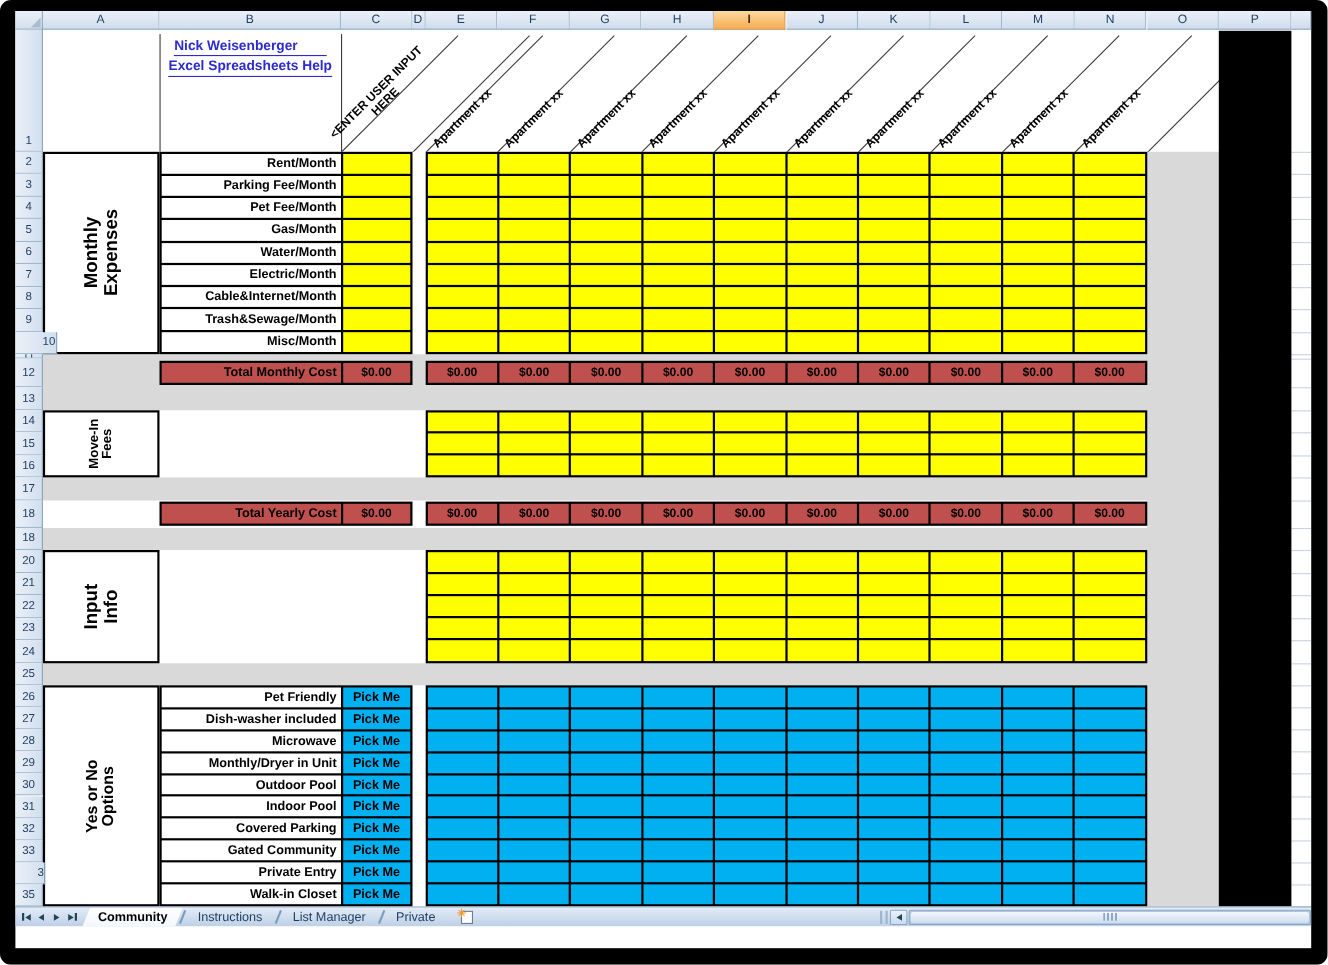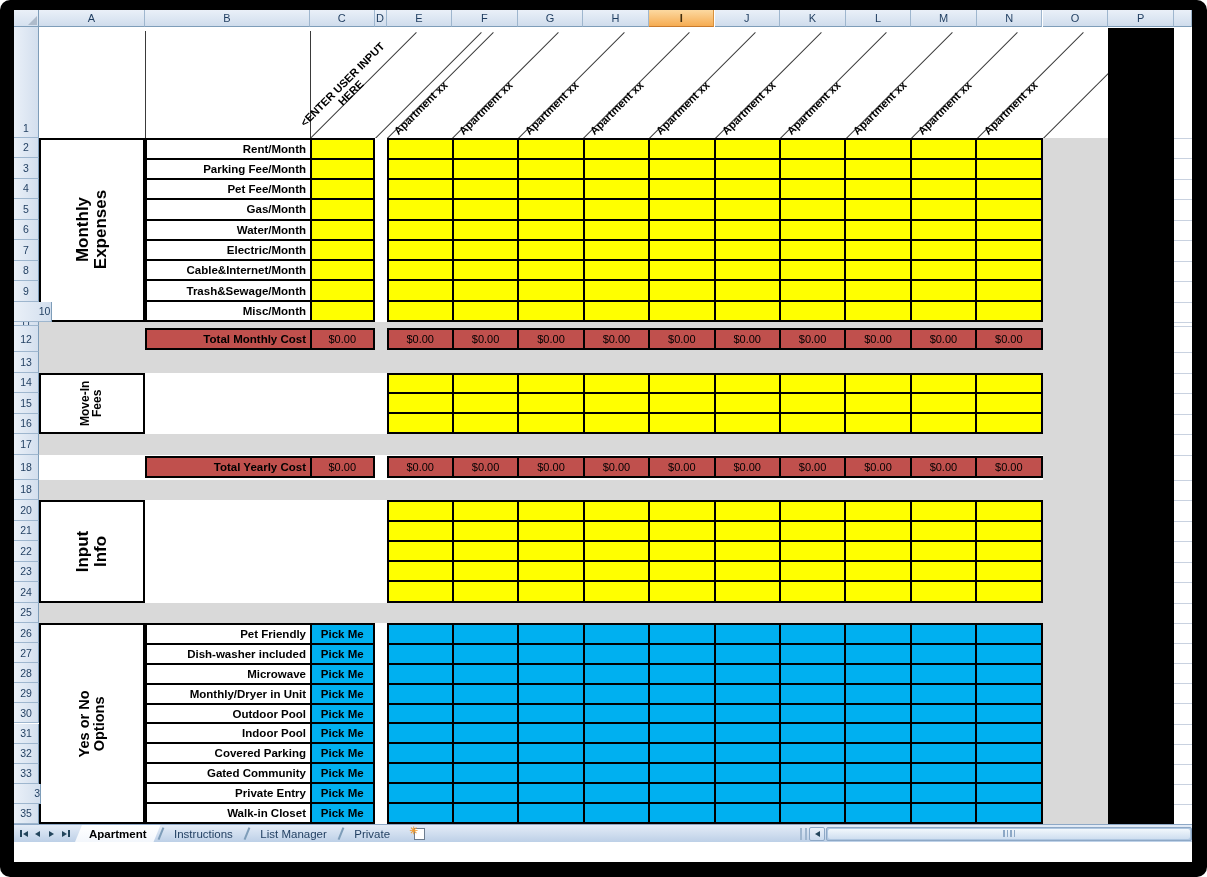--- a/index.html
+++ b/index.html
@@ -32,21 +32,21 @@
   .linkbox{position:absolute;display:flex;flex-direction:column;align-items:center;}
   .xlink{color:#2B2BD0;font-size:12.5px;font-weight:bold;border-bottom:1.6px solid #2B2BD0;line-height:1.45;cursor:pointer;}
 
   
   .abox{position:absolute;background:#fff;border:2.5px solid #000;display:flex;align-items:center;justify-content:center;overflow:hidden;}
   .abox span{transform:rotate(-90deg);white-space:pre-line;text-align:center;font-weight:bold;color:#000;line-height:1.03;}
   .bgrid{position:absolute;display:grid;gap:2px;padding:2px;background:#000;}
   .c-label{background:#fff;display:flex;align-items:center;justify-content:flex-end;padding-right:4px;
       font-size:11.5px;font-weight:bold;color:#000;white-space:nowrap;overflow:hidden;position:relative;}
   .c-val{display:flex;align-items:center;justify-content:center;font-size:11.5px;font-weight:600;color:#000;}
-  .c-total{display:flex;align-items:center;justify-content:center;font-size:11px;font-weight:normal;color:#000;}
+  .c-total{display:flex;align-items:center;justify-content:center;font-size:11px;font-weight:bold;color:#000;}
   .c-totlabel{display:flex;align-items:center;justify-content:flex-end;padding-right:4px;font-size:11.5px;font-weight:bold;color:#000;}
   .cmark{position:absolute;right:0;top:0;width:0;height:0;border-left:7px solid transparent;border-top:7px solid #E00000;}
 
   
   #tabbar{position:absolute;left:0;top:814px;width:1178px;height:18px;background:linear-gradient(#E4ECF7,#BDD0E7);
       border-top:1px solid #8DA8C6;display:flex;align-items:stretch;font-size:11.5px;color:#1E3C5F;}
   .navbtns{display:flex;align-items:center;gap:1px;padding:0 3px;}
   .navbtn{width:13px;height:14px;display:flex;align-items:center;justify-content:center;gap:1px;cursor:pointer;}
   .tri-l{width:0;height:0;border-top:3.5px solid transparent;border-bottom:3.5px solid transparent;border-right:5px solid #23455C;}
   .tri-r{width:0;height:0;border-top:3.5px solid transparent;border-bottom:3.5px solid transparent;border-left:5px solid #23455C;}
@@ -130,20 +130,24 @@
         <div class="stripline" style="position: absolute; left: 1160px; top: 693.4px; width: 18px; height: 1px;"></div>
         <div class="stripline" style="position: absolute; left: 1160px; top: 713.5px; width: 18px; height: 1px;"></div>
         <div class="stripline" style="position: absolute; left: 1160px; top: 733.6px; width: 18px; height: 1px;"></div>
         <div class="stripline" style="position: absolute; left: 1160px; top: 753.7px; width: 18px; height: 1px;"></div>
         <div class="stripline" style="position: absolute; left: 1160px; top: 773.8px; width: 18px; height: 1px;"></div>
         <div class="stripline" style="position: absolute; left: 1160px; top: 793.9px; width: 18px; height: 1px;"></div>
         <div class="stripline" style="position: absolute; left: 1160px; top: 814px; width: 18px; height: 1px;"></div>
         <div id="row1" style="position: absolute; left: 0px; top: 17px; width: 1160px; height: 110.5px;">
           <div class="vline" style="position: absolute; left: 131px; top: 4px; width: 1px; height: 106.5px;"></div>
           <div class="vline" style="position: absolute; left: 296px; top: 4px; width: 1px; height: 106.5px;"></div>
+          <div class="linkbox" style="position: absolute; left: 131px; top: 5px; width: 165px; height: 50px;">
+            <div class="xlink" style="padding-right: 26px;">Nick Weisenberger</div>
+            <div class="xlink">Excel Spreadsheets Help</div>
+          </div>
           <div class="diagline" style="position: absolute; left: 296px; top: 110.5px; width: 150px; height: 1.3px;"></div>
           <div class="diagline" style="position: absolute; left: 360.5px; top: 110.5px; width: 150px; height: 1.3px;"></div>
           <div class="diagline" style="position: absolute; left: 372.5px; top: 110.5px; width: 150px; height: 1.3px;"></div>
           <div class="diagline" style="position: absolute; left: 438.1px; top: 110.5px; width: 150px; height: 1.3px;"></div>
           <div class="diagline" style="position: absolute; left: 503.7px; top: 110.5px; width: 150px; height: 1.3px;"></div>
           <div class="diagline" style="position: absolute; left: 569.3px; top: 110.5px; width: 150px; height: 1.3px;"></div>
           <div class="diagline" style="position: absolute; left: 634.9px; top: 110.5px; width: 150px; height: 1.3px;"></div>
           <div class="diagline" style="position: absolute; left: 700.5px; top: 110.5px; width: 150px; height: 1.3px;"></div>
           <div class="diagline" style="position: absolute; left: 766.1px; top: 110.5px; width: 150px; height: 1.3px;"></div>
           <div class="diagline" style="position: absolute; left: 831.7px; top: 110.5px; width: 150px; height: 1.3px;"></div>
@@ -599,21 +603,21 @@
           </div>
         <div class="navbtn">
             <span class="tri-r"></span>
           </div>
         <div class="navbtn">
             <span class="tri-r"></span>
             <span class="vbar"></span>
           </div>
       </div>
       <div id="tabs">
-          <div class="sheettab active">Apartment</div>
+          <div class="sheettab active">Community</div>
           <div class="tabsep"></div>
           <div class="sheettab">Instructions</div>
           <div class="tabsep"></div>
           <div class="sheettab">List Manager</div>
           <div class="tabsep"></div>
           <div class="sheettab">Private</div>
         </div>
       <div class="instab">
         <span class="sheetglyph">
             <span class="spark">✳</span>

